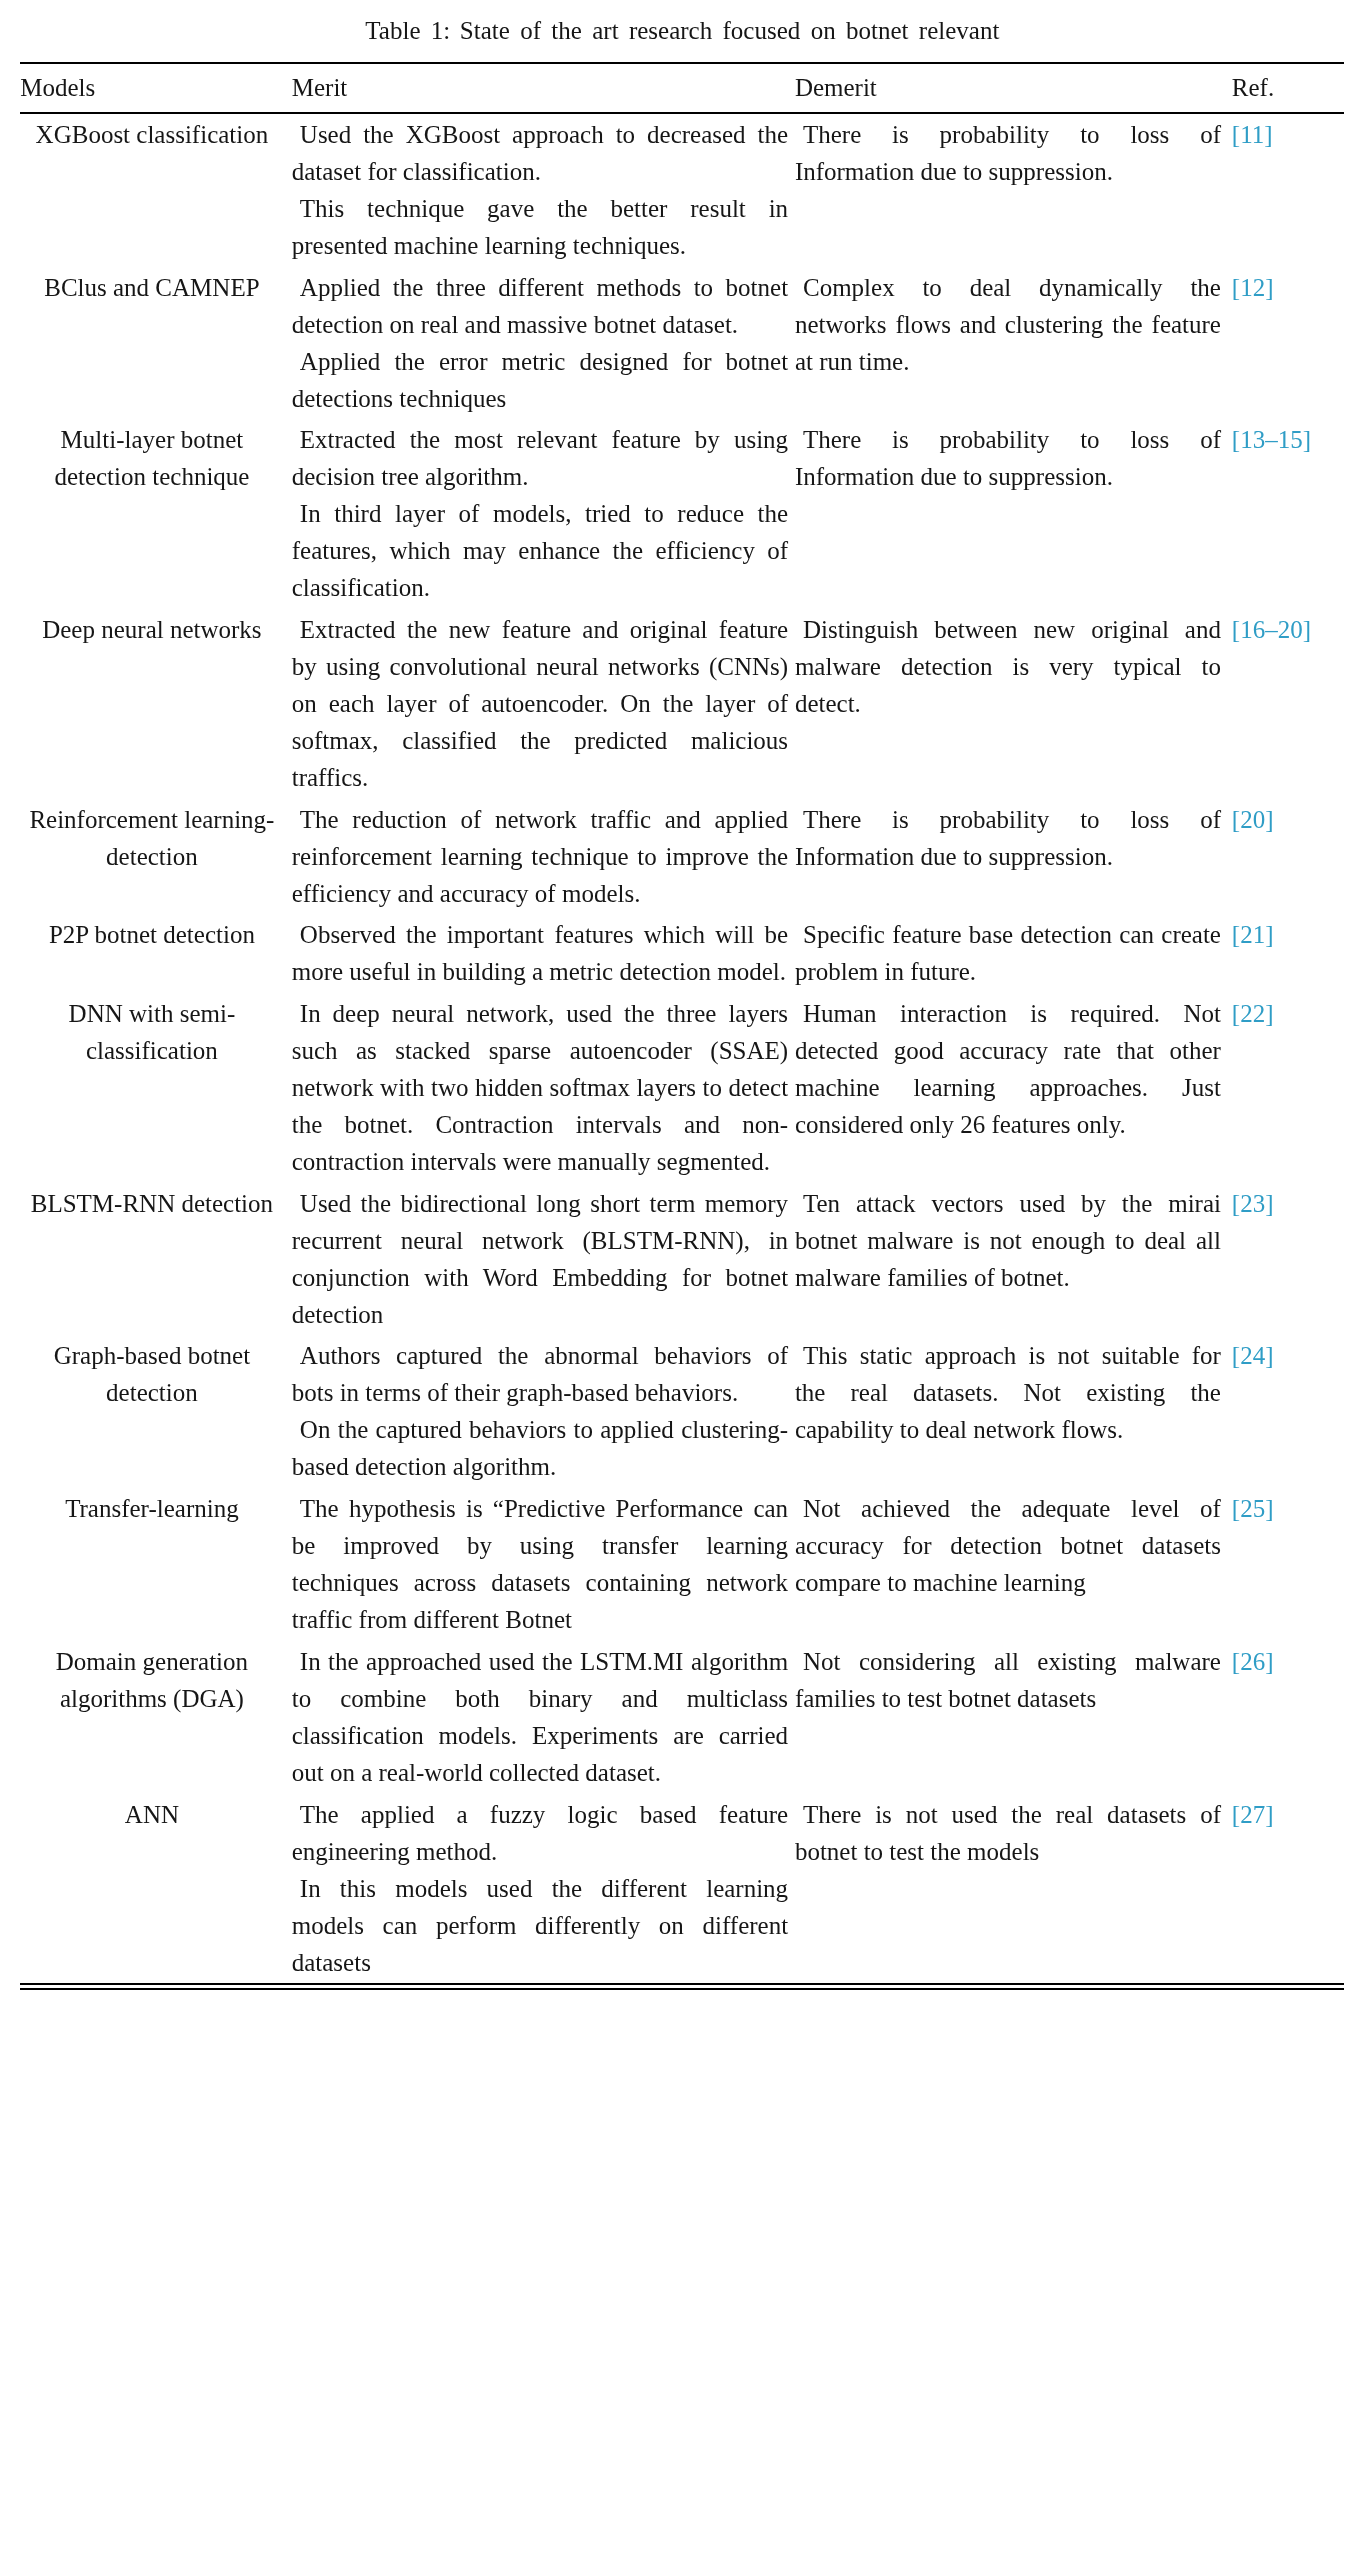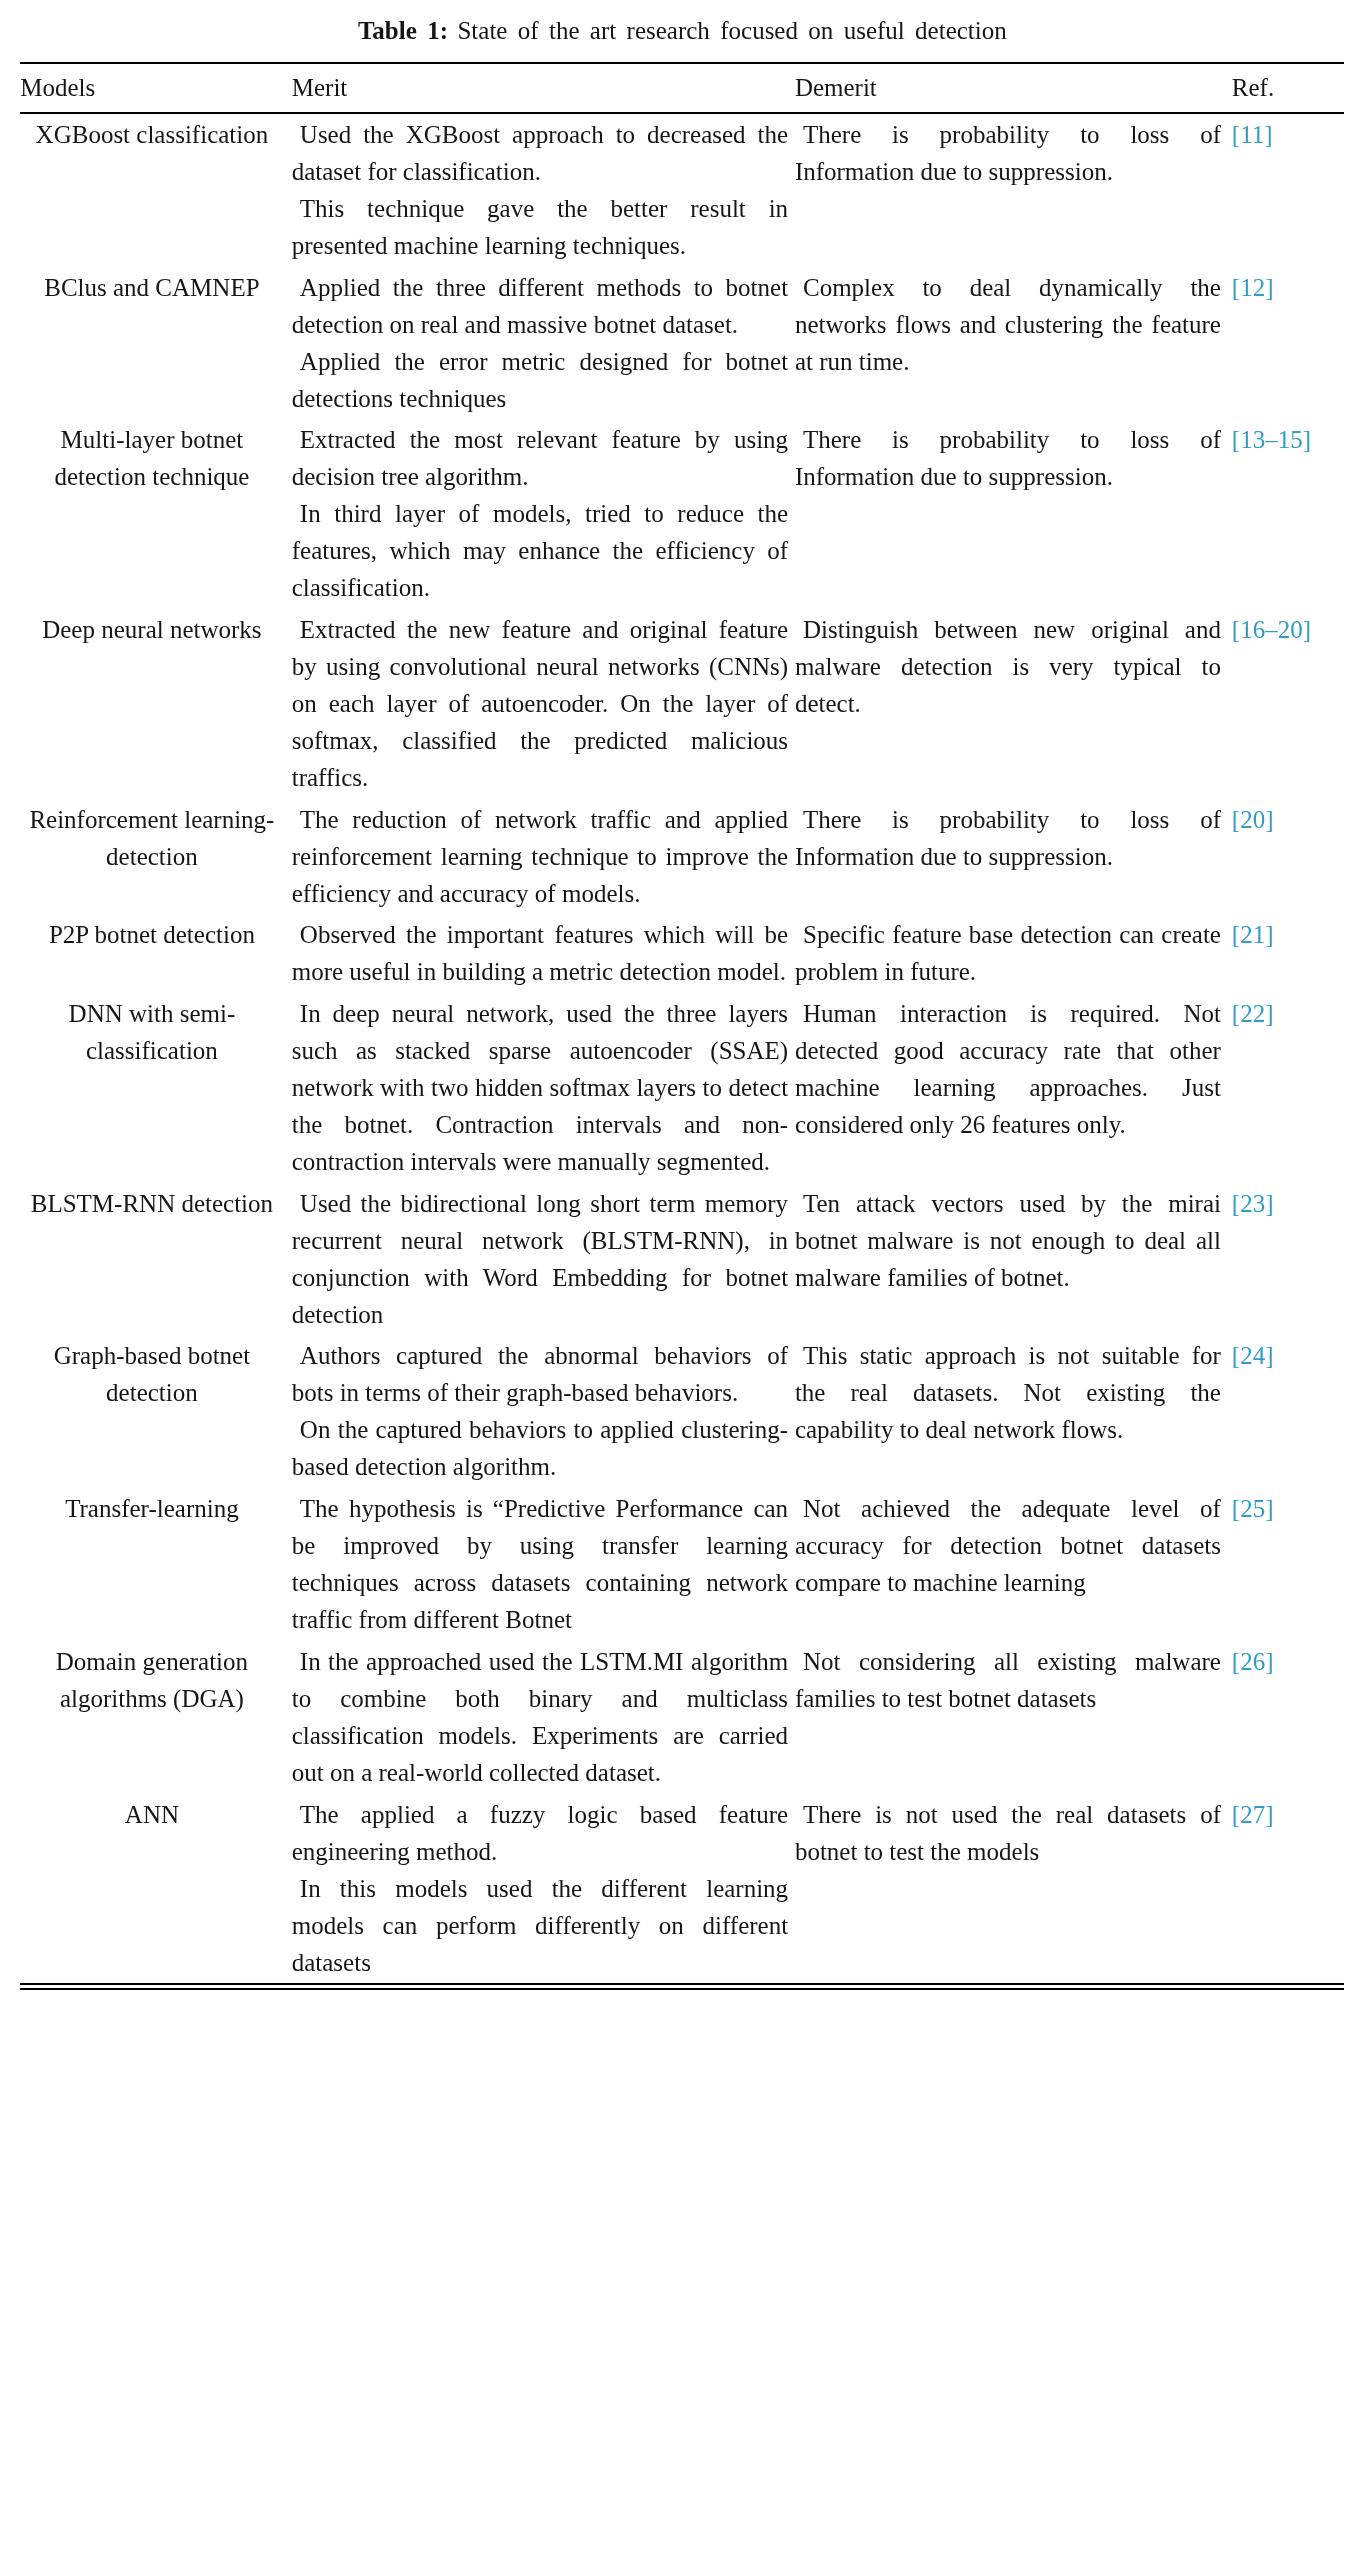--- a/index.html
+++ b/index.html
@@ -13,21 +13,21 @@
   }
   .page { padding: 9.5px 17.6px 31px 20.3px; }
 
   .caption {
     text-align: center;
     font-size: 25px;
     line-height: 1.3;
     margin: 5.4px 0 15px 0;
     word-spacing: 4.1px;
   }
-  .caption-label { font-weight: 700; margin-right: 9.5px; }
+  .caption-label { font-weight: 400; margin-right: 9.5px; }
 
   table.tbl {
     width: 100%;
     border-collapse: collapse;
     border-bottom: 7.5px double #000;
   }
   .tbl thead th {
     font-weight: 400;
     text-align: left;
     font-size: 25px;
@@ -60,21 +60,21 @@
     color: var(--accent);
     cursor: pointer;
   }
 </style>
 </head>
 <body>
 
 <div class="page">
 
   <div class="caption">
-    <span class="caption-label">Table 1:</span><span>State of the art research focused on useful detection</span>
+    <span class="caption-label">Table 1:</span><span>State of the art research focused on botnet relevant</span>
   </div>
 
   <table class="tbl">
     <thead>
       <tr>
         <th class="col-models">Models</th>
         <th class="col-merit">Merit</th>
         <th class="col-demerit">Demerit</th>
         <th class="col-ref">Ref.</th>
       </tr>

